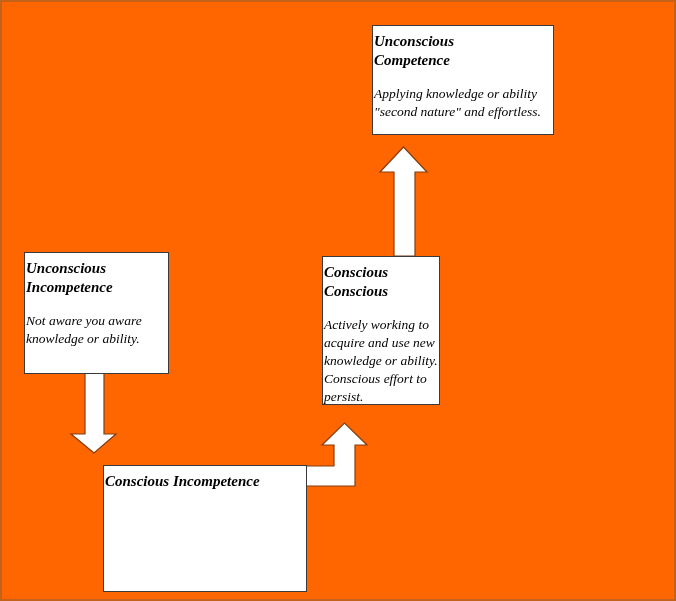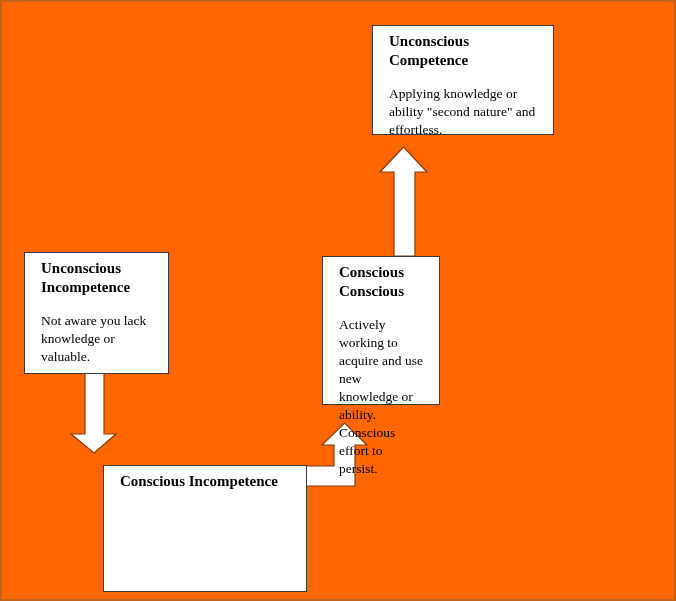--- a/index.html
+++ b/index.html
@@ -25,21 +25,22 @@
     border: 2px solid var(--page-border);
     overflow: hidden;
     font-family: "Liberation Serif", serif;
     color: var(--text);
   }
   .stage-box {
     position: absolute;
     box-sizing: border-box;
     background: var(--box-fill);
     border: 1px solid var(--box-border);
-    padding: 6px 16px;
+    padding: 6px 1px;
+    font-style: italic;
   }
   .box-title {
     font-weight: bold;
     font-size: 15px;
     line-height: 1.27;
     margin: 0 0 15px 0;
   }
   .box-desc {
     font-size: 13.5px;
     line-height: 1.33;
@@ -75,21 +76,21 @@
 
     <polygon class="arrow-shape" points="83,371 102,371 102,432 114,432 92,451 69,432 83,432"></polygon>
 
     <polygon class="arrow-shape" points="289,464 332,464 332,443 320,443 342.5,421 365,443 353,443 353,484 289,484"></polygon>
 
     <polygon class="arrow-shape" points="392,254 392,170 378,170 401.5,145 425,170 413,170 413,254"></polygon>
   </svg>
 
   <div class="stage-box box-ui">
     <div class="box-title">Unconscious Incompetence</div>
-    <div class="box-desc">Not aware you lack knowledge or valuable.</div>
+    <div class="box-desc">Not aware you aware knowledge or ability.</div>
   </div>
 
   <div class="stage-box box-ci">
     <div class="box-title">Conscious Incompetence</div>
   </div>
 
   <div class="stage-box box-cc">
     <div class="box-title">Conscious Conscious</div>
     <div class="box-desc">Actively working to acquire and use new knowledge or ability. Conscious effort to persist.</div>
   </div>

